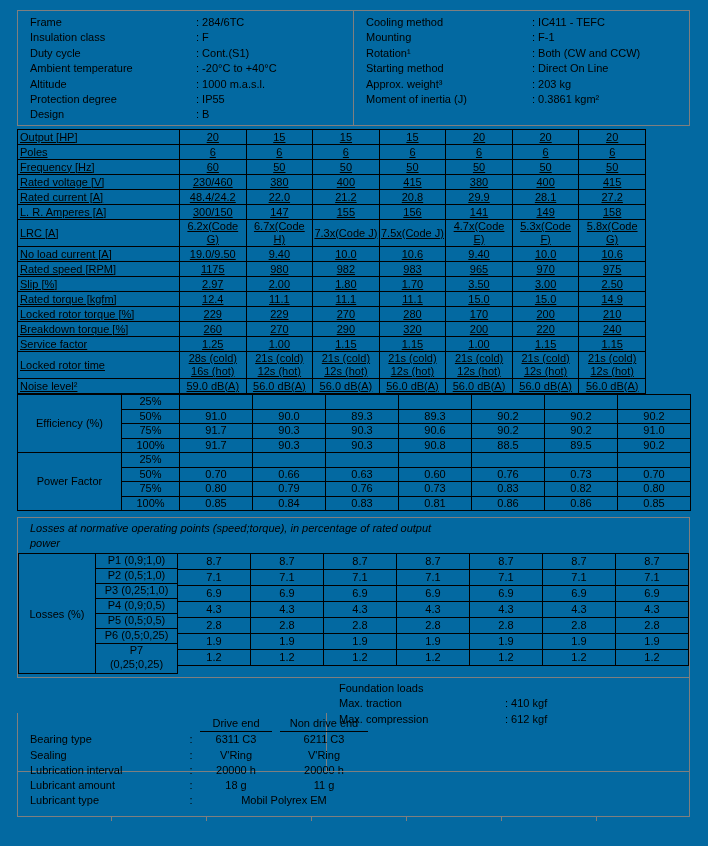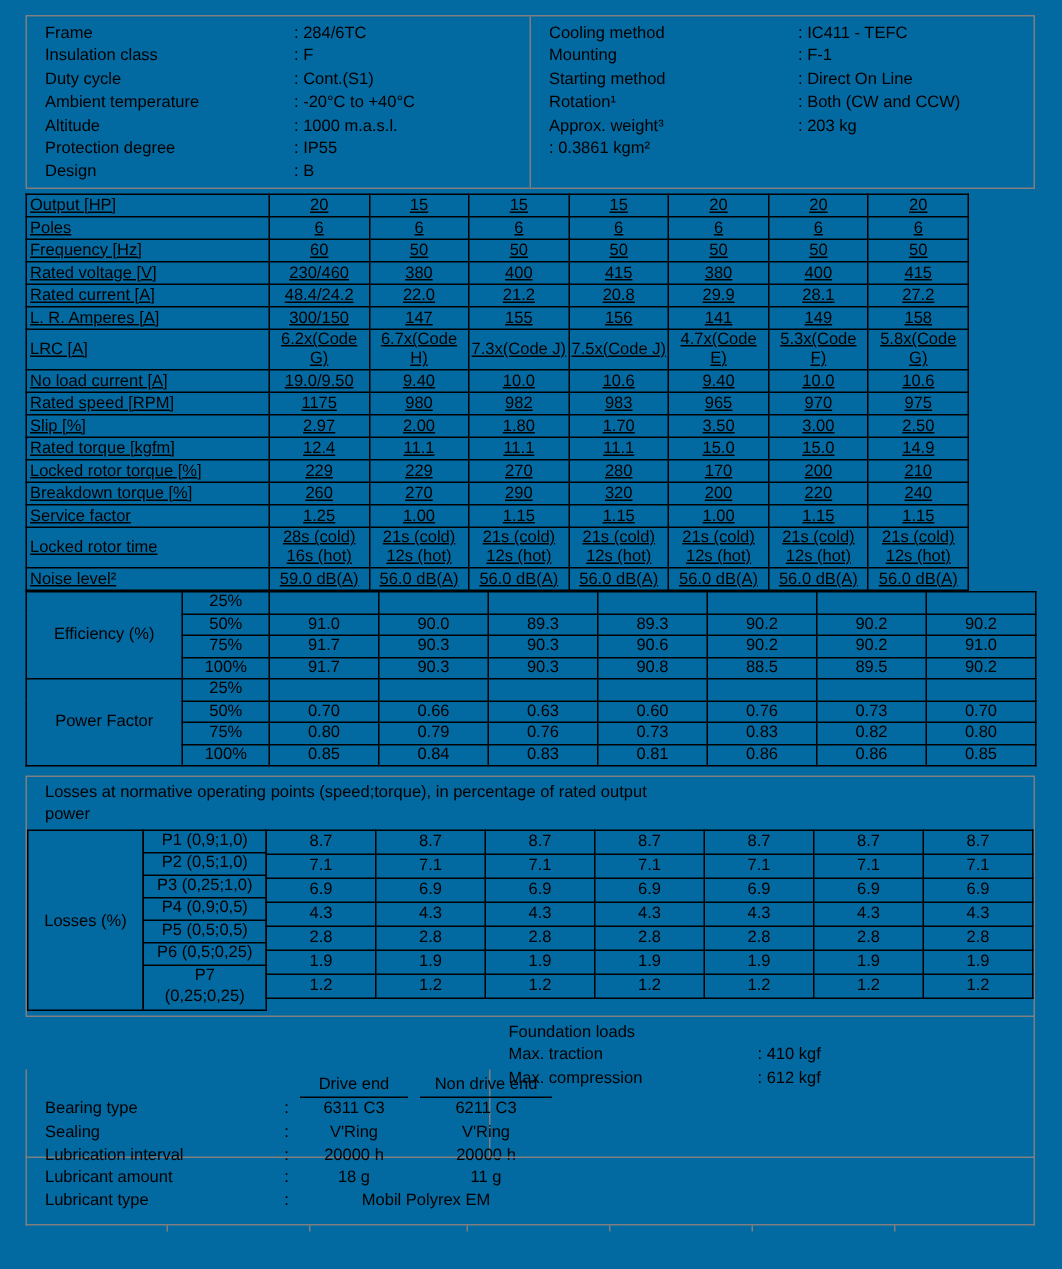--- a/index.html
+++ b/index.html
@@ -25,21 +25,21 @@
              text-align:center; white-space:pre-line; overflow:hidden; }
   .main td.lbl { text-align:left; padding-left:2px; }
 
   
   .sub { width:673px; }
   .sub td { border:1px solid #000; padding:0 1px; height:14.5px; line-height:13px;
             text-align:center; white-space:pre-line; overflow:hidden; }
 
   
   .losses-box { border:1px solid #7f7f7f; height:161px; margin-top:6px; padding-top:3px; }
-  .losses-note { padding-left:12px; white-space:pre-line; line-height:14.5px; }
+  .losses-note { padding-left:12px; white-space:pre-line; line-height:14.5px;font-style:italic; }
   .losses-flex { display:flex; align-items:flex-start; margin-top:3px; }
   .losses-title { width:78px; height:121px; border:1px solid #000; display:flex;
                   align-items:center; justify-content:center; }
   .p-col { width:83px; border:1px solid #000; margin-left:-1px; }
   .pcell { height:15px; line-height:13.5px; border-bottom:1px solid #000;
            text-align:center; white-space:pre-line; overflow:hidden; }
   .pcell.last { height:29px; border-bottom:none; }
   .loss-values { width:512px; margin-top:0; margin-left:-1px; }
   .loss-values td { border:1px solid #000; height:15px; line-height:13px; text-align:center; }
 
@@ -103,32 +103,33 @@
       <div class="half right" id="hdr-right">
           <div class="info-row">
             <span class="info-label">Cooling method</span>
             <span class="info-value">: IC411 - TEFC</span>
           </div>
           <div class="info-row">
             <span class="info-label">Mounting</span>
             <span class="info-value">: F-1</span>
           </div>
           <div class="info-row">
+            <span class="info-label">Rotation¹</span>
+            <span class="info-value">: Both (CW and CCW)</span>
+          </div>
+          <div class="info-row">
             <span class="info-label">Starting method</span>
             <span class="info-value">: Direct On Line</span>
           </div>
           <div class="info-row">
-            <span class="info-label">Rotation¹</span>
-            <span class="info-value">: Both (CW and CCW)</span>
-          </div>
-          <div class="info-row">
             <span class="info-label">Approx. weight³</span>
             <span class="info-value">: 203 kg</span>
           </div>
           <div class="info-row">
+            <span class="info-label">Moment of inertia (J)</span>
             <span class="info-value">: 0.3861 kgm²</span>
           </div>
         </div>
     </div>
 
     <div class="gap3"></div>
 
     <table class="main">
       <tbody id="main-body">
           <tr>

